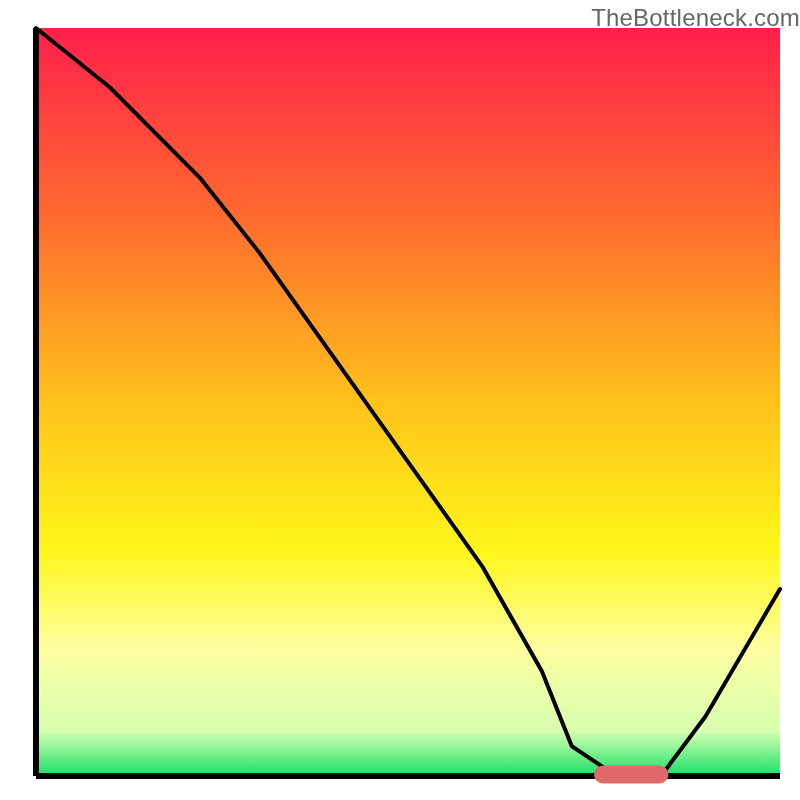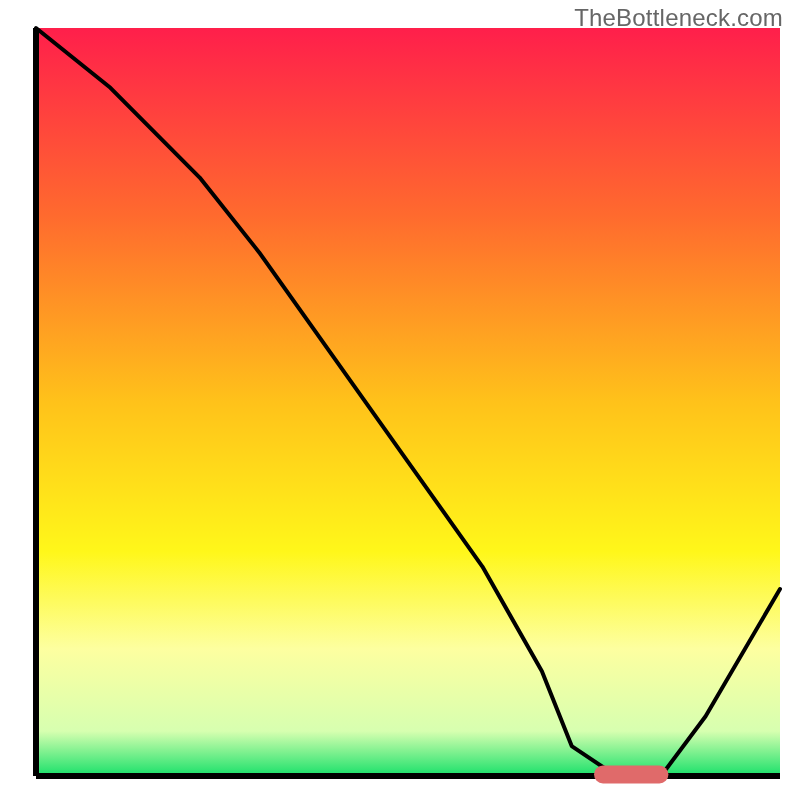--- a/index.html
+++ b/index.html
@@ -11,21 +11,21 @@
     font-family: Arial, Helvetica, sans-serif;
   }
   .chart-wrap {
     position: relative;
     width: 800px;
     height: 800px;
   }
   .watermark {
     position: absolute;
     top: 4px;
-    right: 17px;
+    right: 0;
     color: #666666;
     font-size: 24px;
     font-weight: 400;
     letter-spacing: 0.2px;
     user-select: none;
   }
   svg {
     display: block;
   }
 </style>

